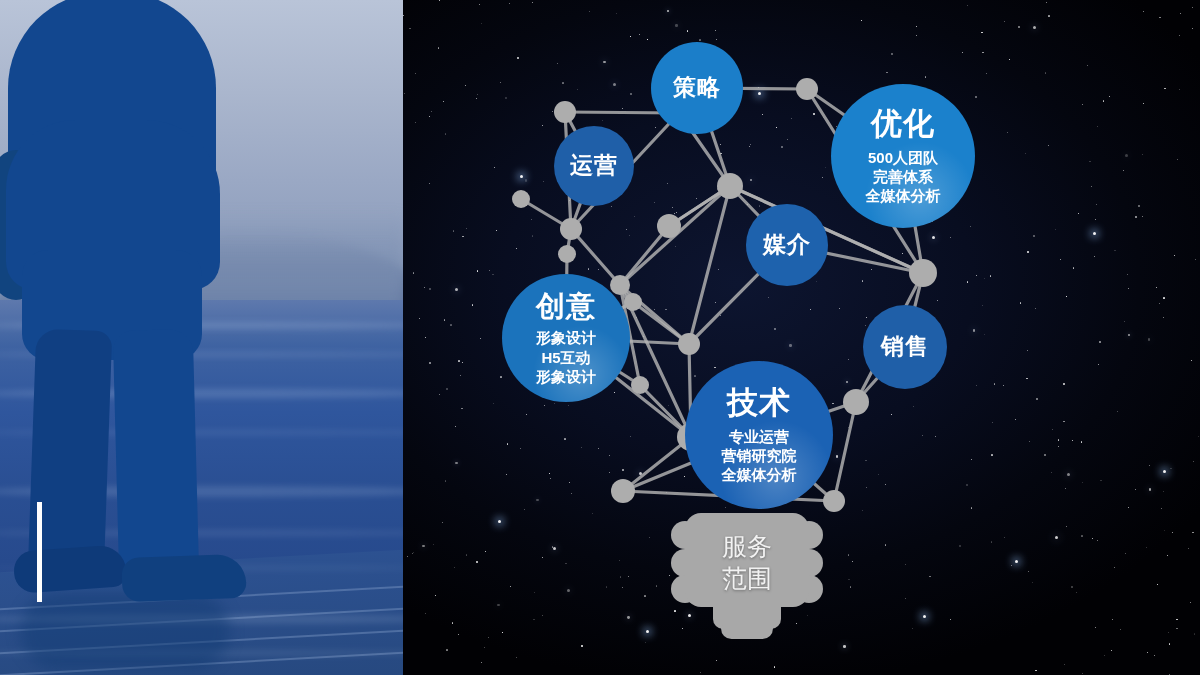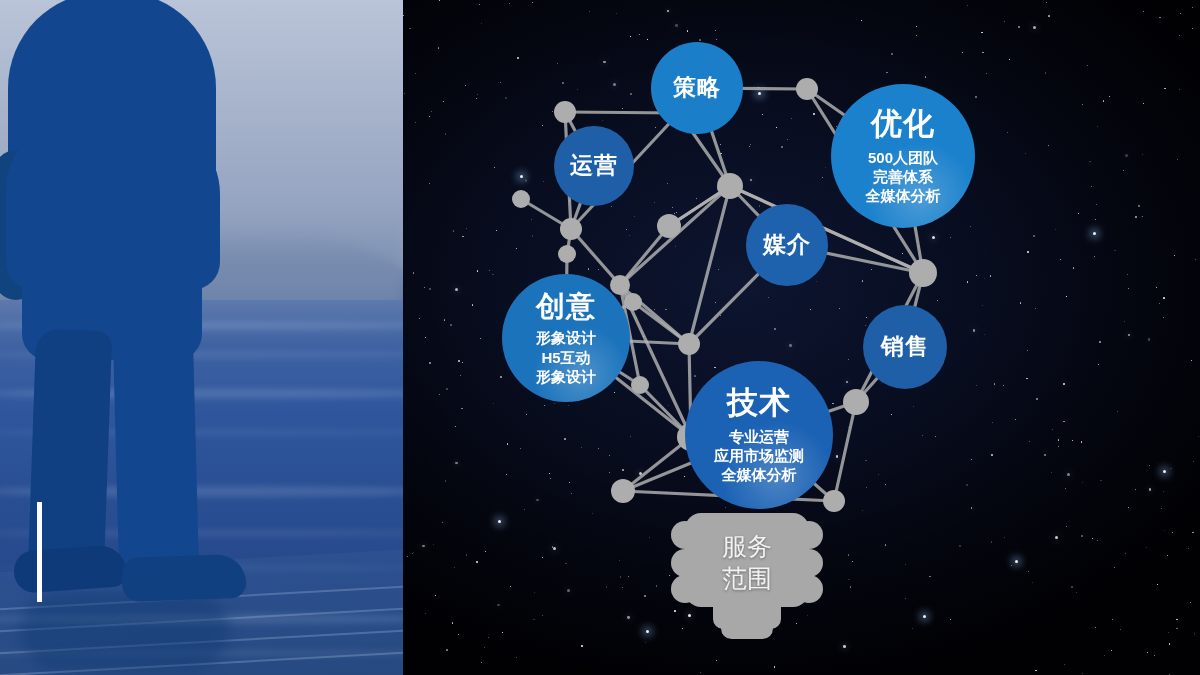--- a/index.html
+++ b/index.html
@@ -685,21 +685,21 @@
             <div class="b-sub" style="font-size: 15px;">形象设计</div>
           </div>
         </div>
         <div class="bubble" style="left: 460px; top: 305px; width: 84px; height: 84px; background: rgb(31, 95, 168);">
           <div class="b-title" style="font-size: 23px; letter-spacing: 1px;">销售</div>
         </div>
         <div class="bubble" style="left: 282px; top: 361px; width: 148px; height: 148px; background: radial-gradient(circle at 62% 78%, rgba(255, 255, 255, 0.22) 0%, rgba(255, 255, 255, 0) 38%), rgb(27, 98, 180);">
           <div class="b-title" style="font-size: 31px; letter-spacing: 1px; margin-bottom: 6px;">技术</div>
           <div>
             <div class="b-sub" style="font-size: 15px;">专业运营</div>
-            <div class="b-sub" style="font-size: 15px;">应用市场监测</div>
+            <div class="b-sub" style="font-size: 15px;">营销研究院</div>
             <div class="b-sub" style="font-size: 15px;">全媒体分析</div>
           </div>
         </div>
       </div>
 
     <div class="svc-wrap" id="svc" style="left:282px;top:513px;width:124px;height:132px;">
       <div class="svc-scallop" style="left:-14px;top:8px;width:28px;height:28px;"></div>
       <div class="svc-scallop" style="left:-14px;top:36px;width:28px;height:28px;"></div>
       <div class="svc-scallop" style="left:-14px;top:62px;width:28px;height:28px;"></div>
       <div class="svc-scallop" style="left:110px;top:8px;width:28px;height:28px;"></div>

